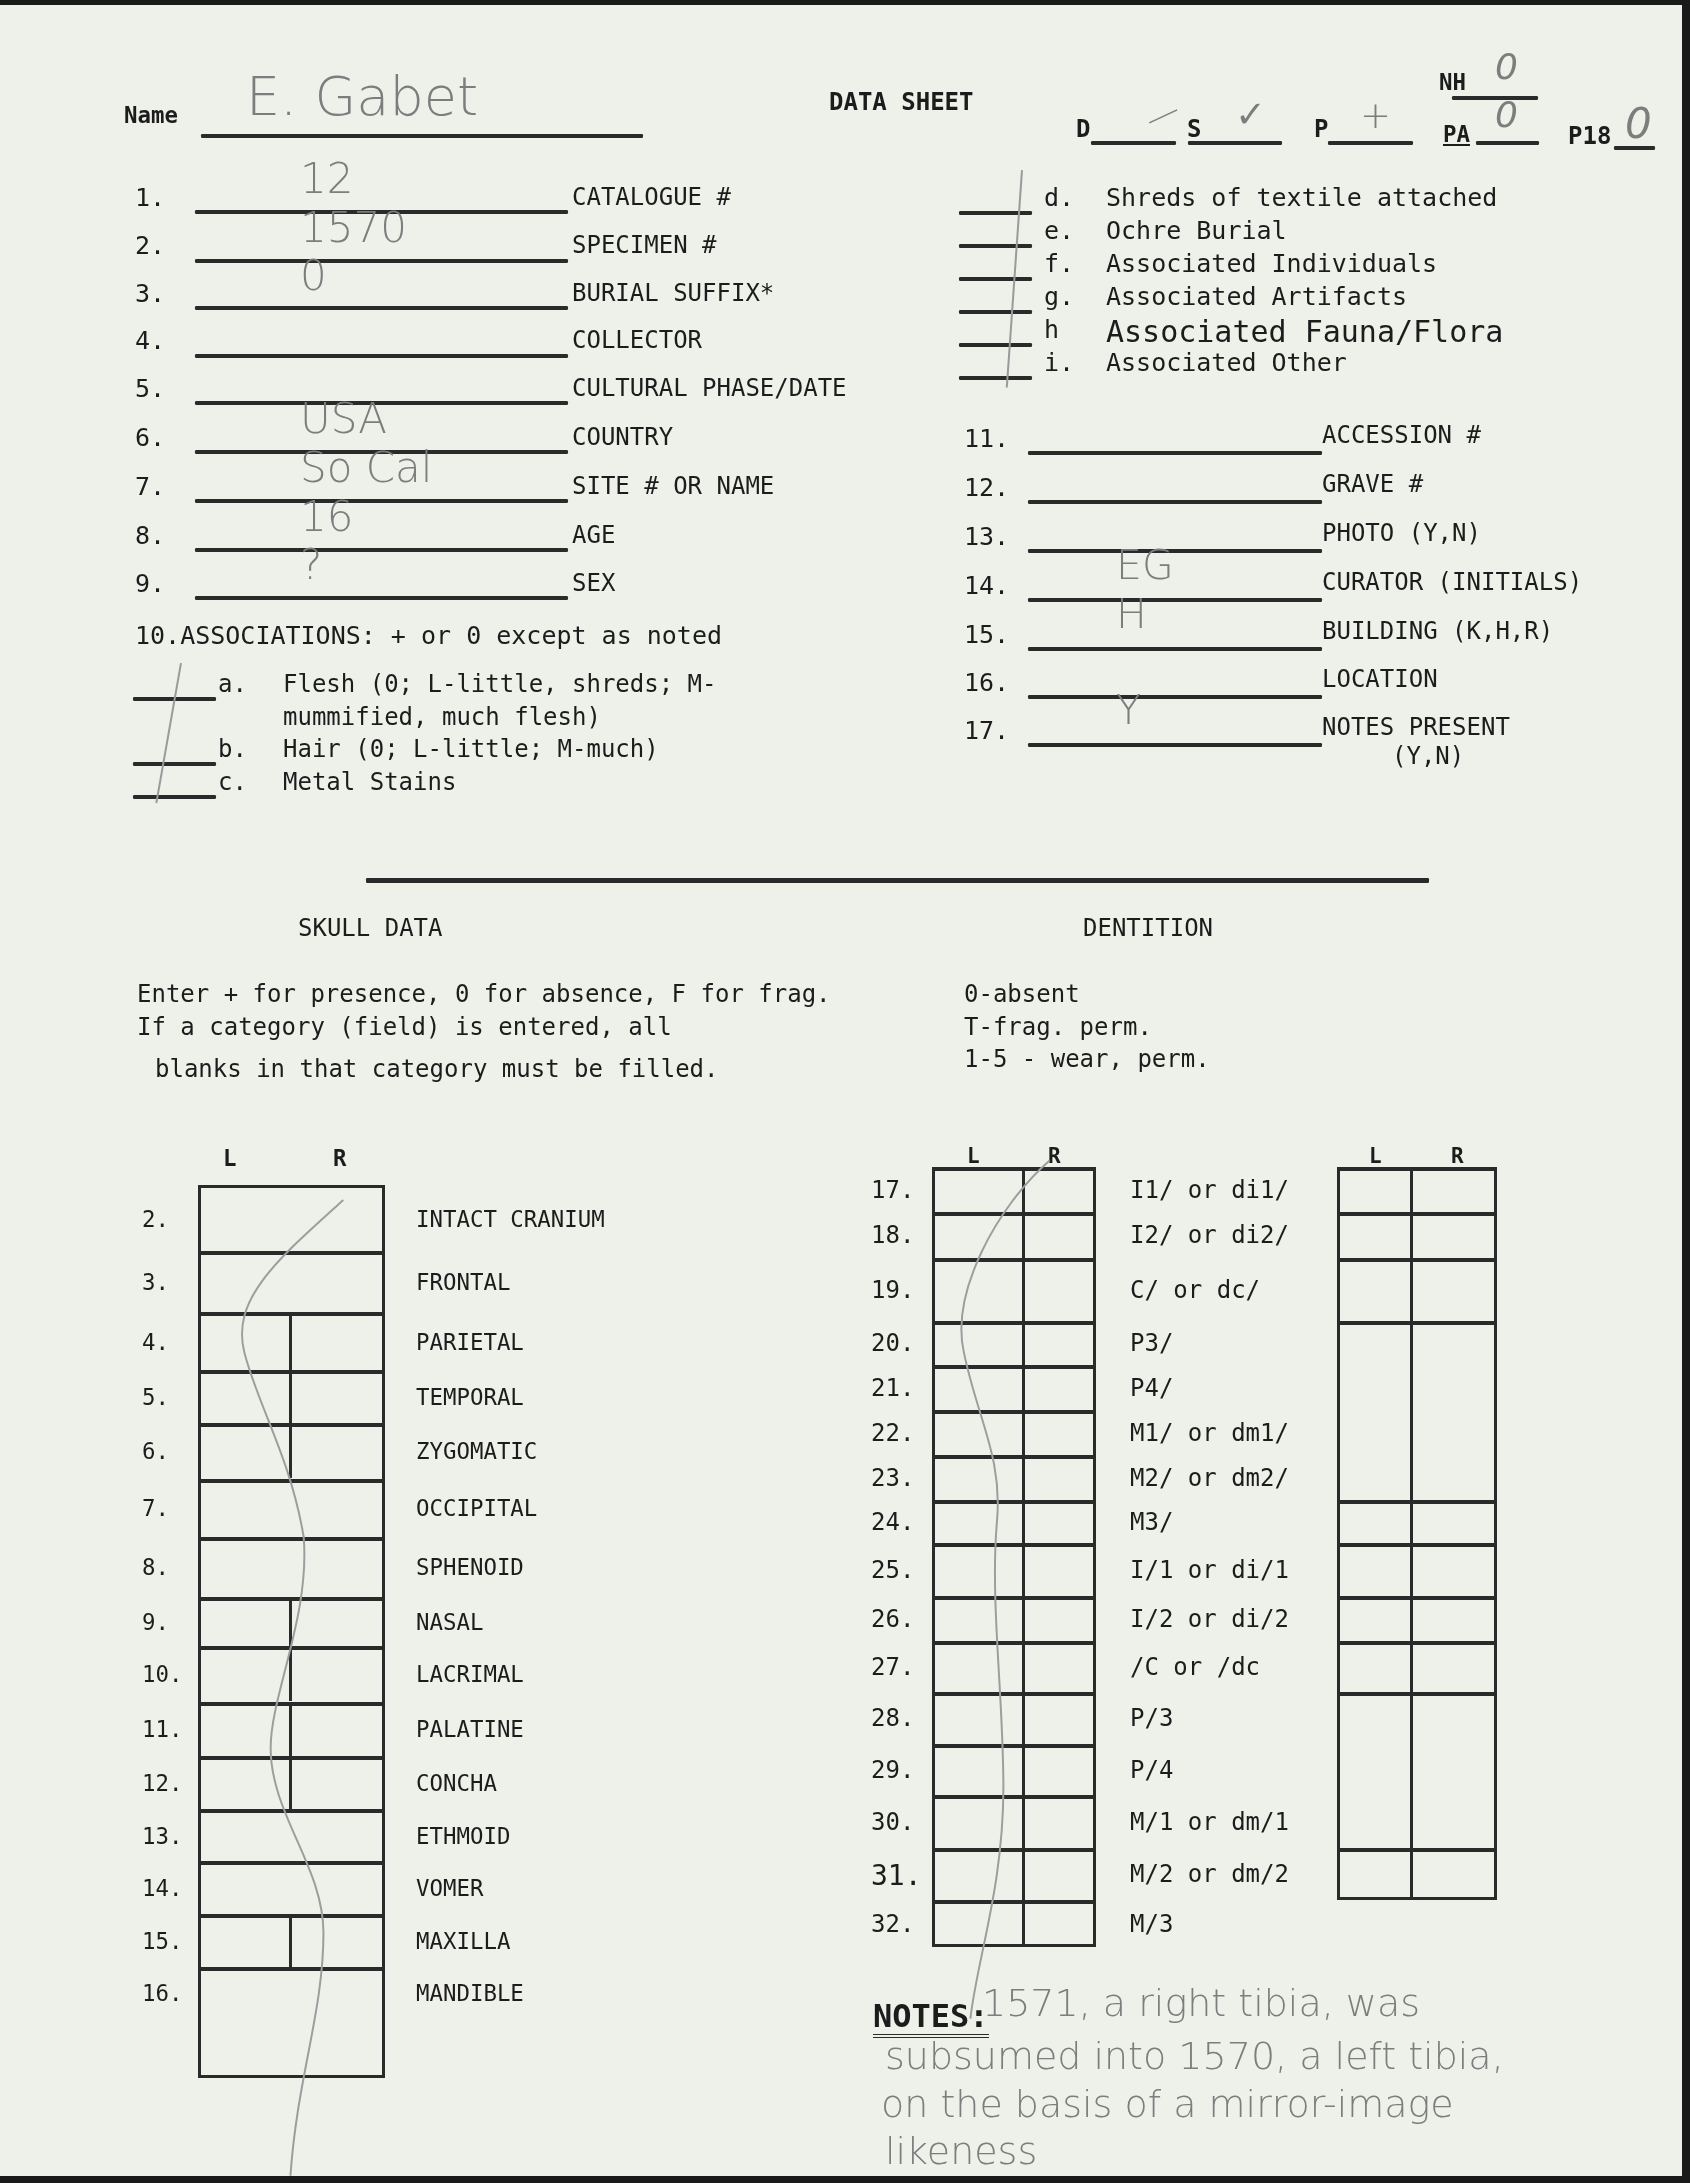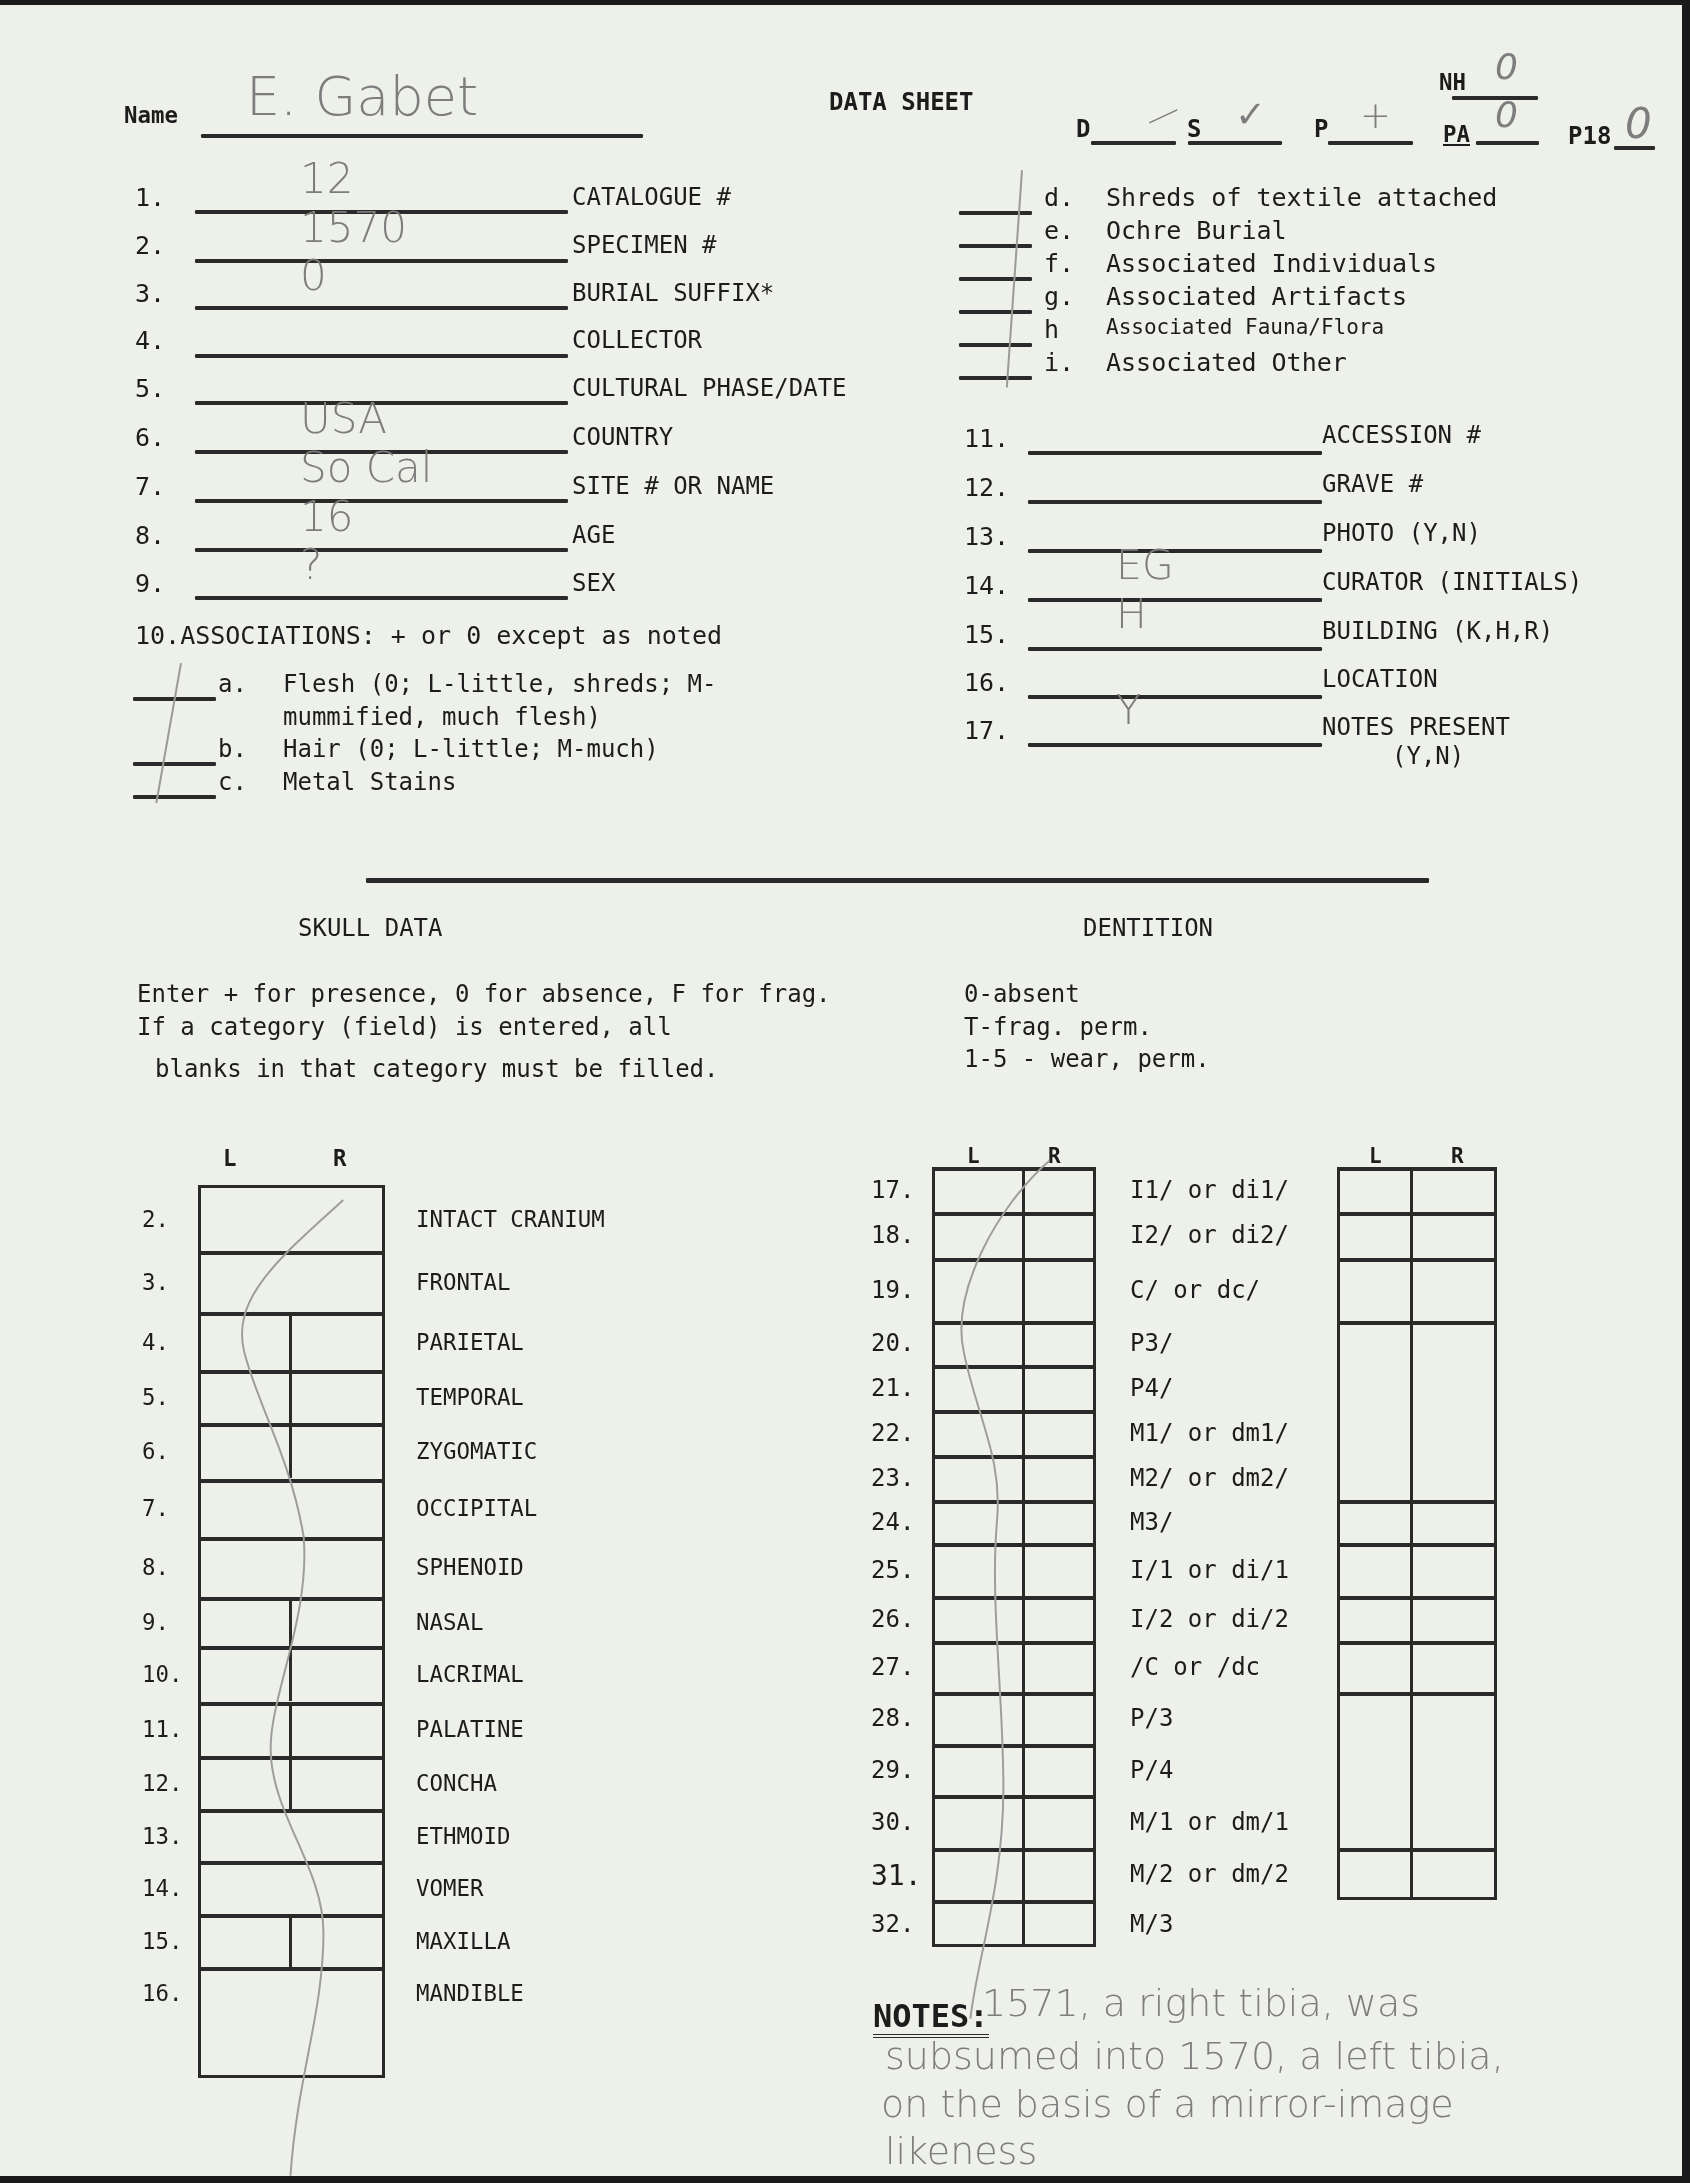--- a/index.html
+++ b/index.html
@@ -96,21 +96,21 @@
       <div class="t" style="left:1044px;top:213px;font-size:25px;">e.</div>
       <div class="t" style="left:1106px;top:213px;font-size:25px;">Ochre Burial</div>
       <div class="line" style="left:959px;top:272px;width:73px;"></div>
       <div class="t" style="left:1044px;top:246px;font-size:25px;">f.</div>
       <div class="t" style="left:1106px;top:246px;font-size:25px;">Associated Individuals</div>
       <div class="line" style="left:959px;top:305px;width:73px;"></div>
       <div class="t" style="left:1044px;top:279px;font-size:25px;">g.</div>
       <div class="t" style="left:1106px;top:279px;font-size:25px;">Associated Artifacts</div>
       <div class="line" style="left:959px;top:338px;width:73px;"></div>
       <div class="t" style="left:1044px;top:312px;font-size:25px;">h</div>
-      <div class="t" style="left:1106px;top:312px;font-size:21px;">Associated Fauna/Flora</div>
+      <div class="t" style="left:1106px;top:312px;font-size:30px;">Associated Fauna/Flora</div>
       <div class="line" style="left:959px;top:371px;width:73px;"></div>
       <div class="t" style="left:1044px;top:345px;font-size:25px;">i.</div>
       <div class="t" style="left:1106px;top:345px;font-size:25px;">Associated Other</div>
     </div>
   <div class="pencil" style="left:1021px;top:165px;height:218px;transform:rotate(4deg);"></div>
 
   <div id="right-fields">
       <div class="t" style="left:964px;top:421px;font-size:25px;">11.</div>
       <div class="line" style="left:1028px;top:446px;width:294px;"></div>
       <div class="t" style="left:1322px;top:418px;font-size:24px;">ACCESSION #</div>

